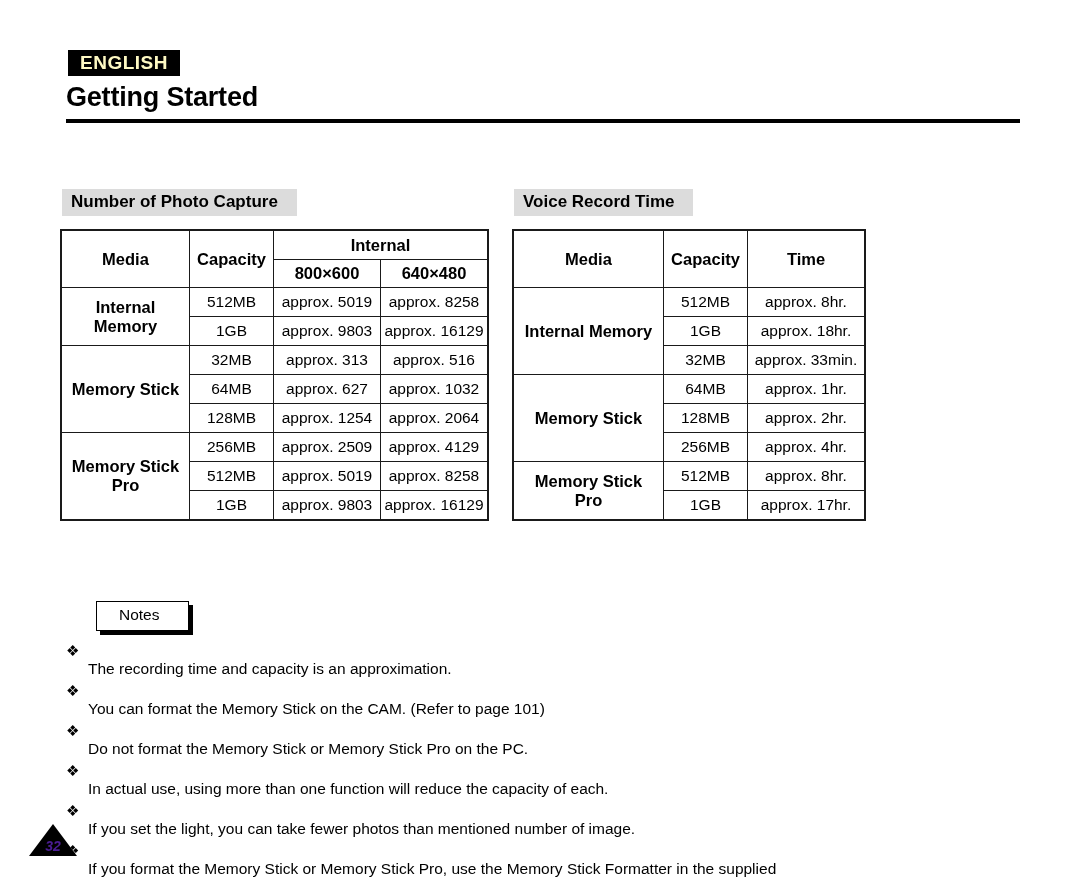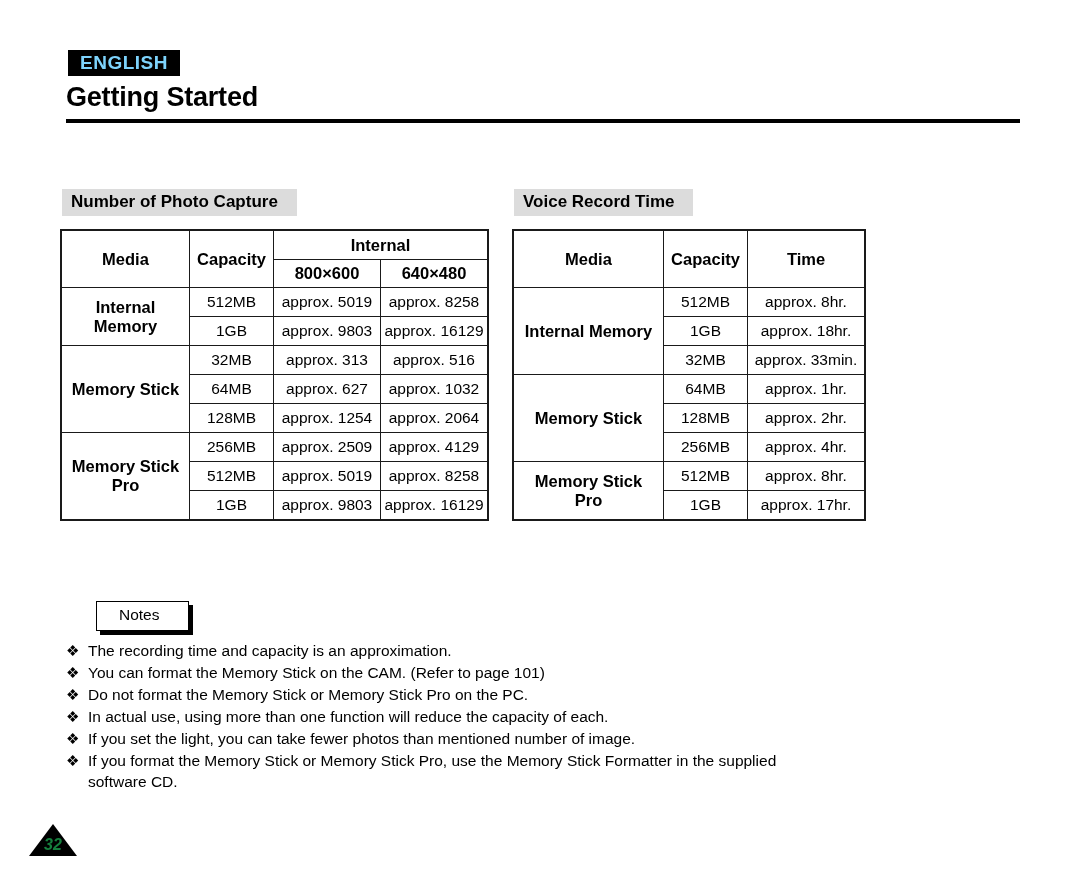--- a/index.html
+++ b/index.html
@@ -15,21 +15,21 @@
     color: #000000;
     overflow: hidden;
   }
 
   
   .lang-badge {
     position: absolute;
     left: 68px;
     top: 50px;
     background: #000000;
-    color: #7dd3fc;
+    color: #fef9c3;
     font-weight: bold;
     font-size: 19px;
     letter-spacing: 0.5px;
     padding: 3px 12px 4px 12px;
     line-height: 1;
   }
   .page-title {
     position: absolute;
     left: 66px;
     top: 82px;
@@ -139,20 +139,21 @@
     text-align: left;
     font-size: 15px;
     line-height: 21px;
     padding-left: 4px;
     box-sizing: border-box;
   }
   .note-text {
     flex: 1 1 auto;
     font-size: 15.5px;
     line-height: 21px;
+    margin-top: 18px;
   }
   .note-text .cont {
     display: block;
   }
 
   
   .page-badge {
     position: absolute;
     left: 29px;
     top: 824px;
@@ -164,23 +165,23 @@
     position: absolute;
     left: 0;
     top: 0;
     width: 48px;
     height: 32px;
     display: flex;
     align-items: flex-end;
     justify-content: center;
     padding-bottom: 2px;
     box-sizing: border-box;
-    color: #15803d;
-    font-weight: bold;
-    font-size: 16px;
+    color: #4c1d95;
+    font-weight: bold;
+    font-size: 14px;
     font-style: italic;
   }
 </style>
 </head>
 <body>
 
 <div class="lang-badge">ENGLISH</div>
 <div class="page-title">Getting Started</div>
 <div class="title-rule"></div>
 

